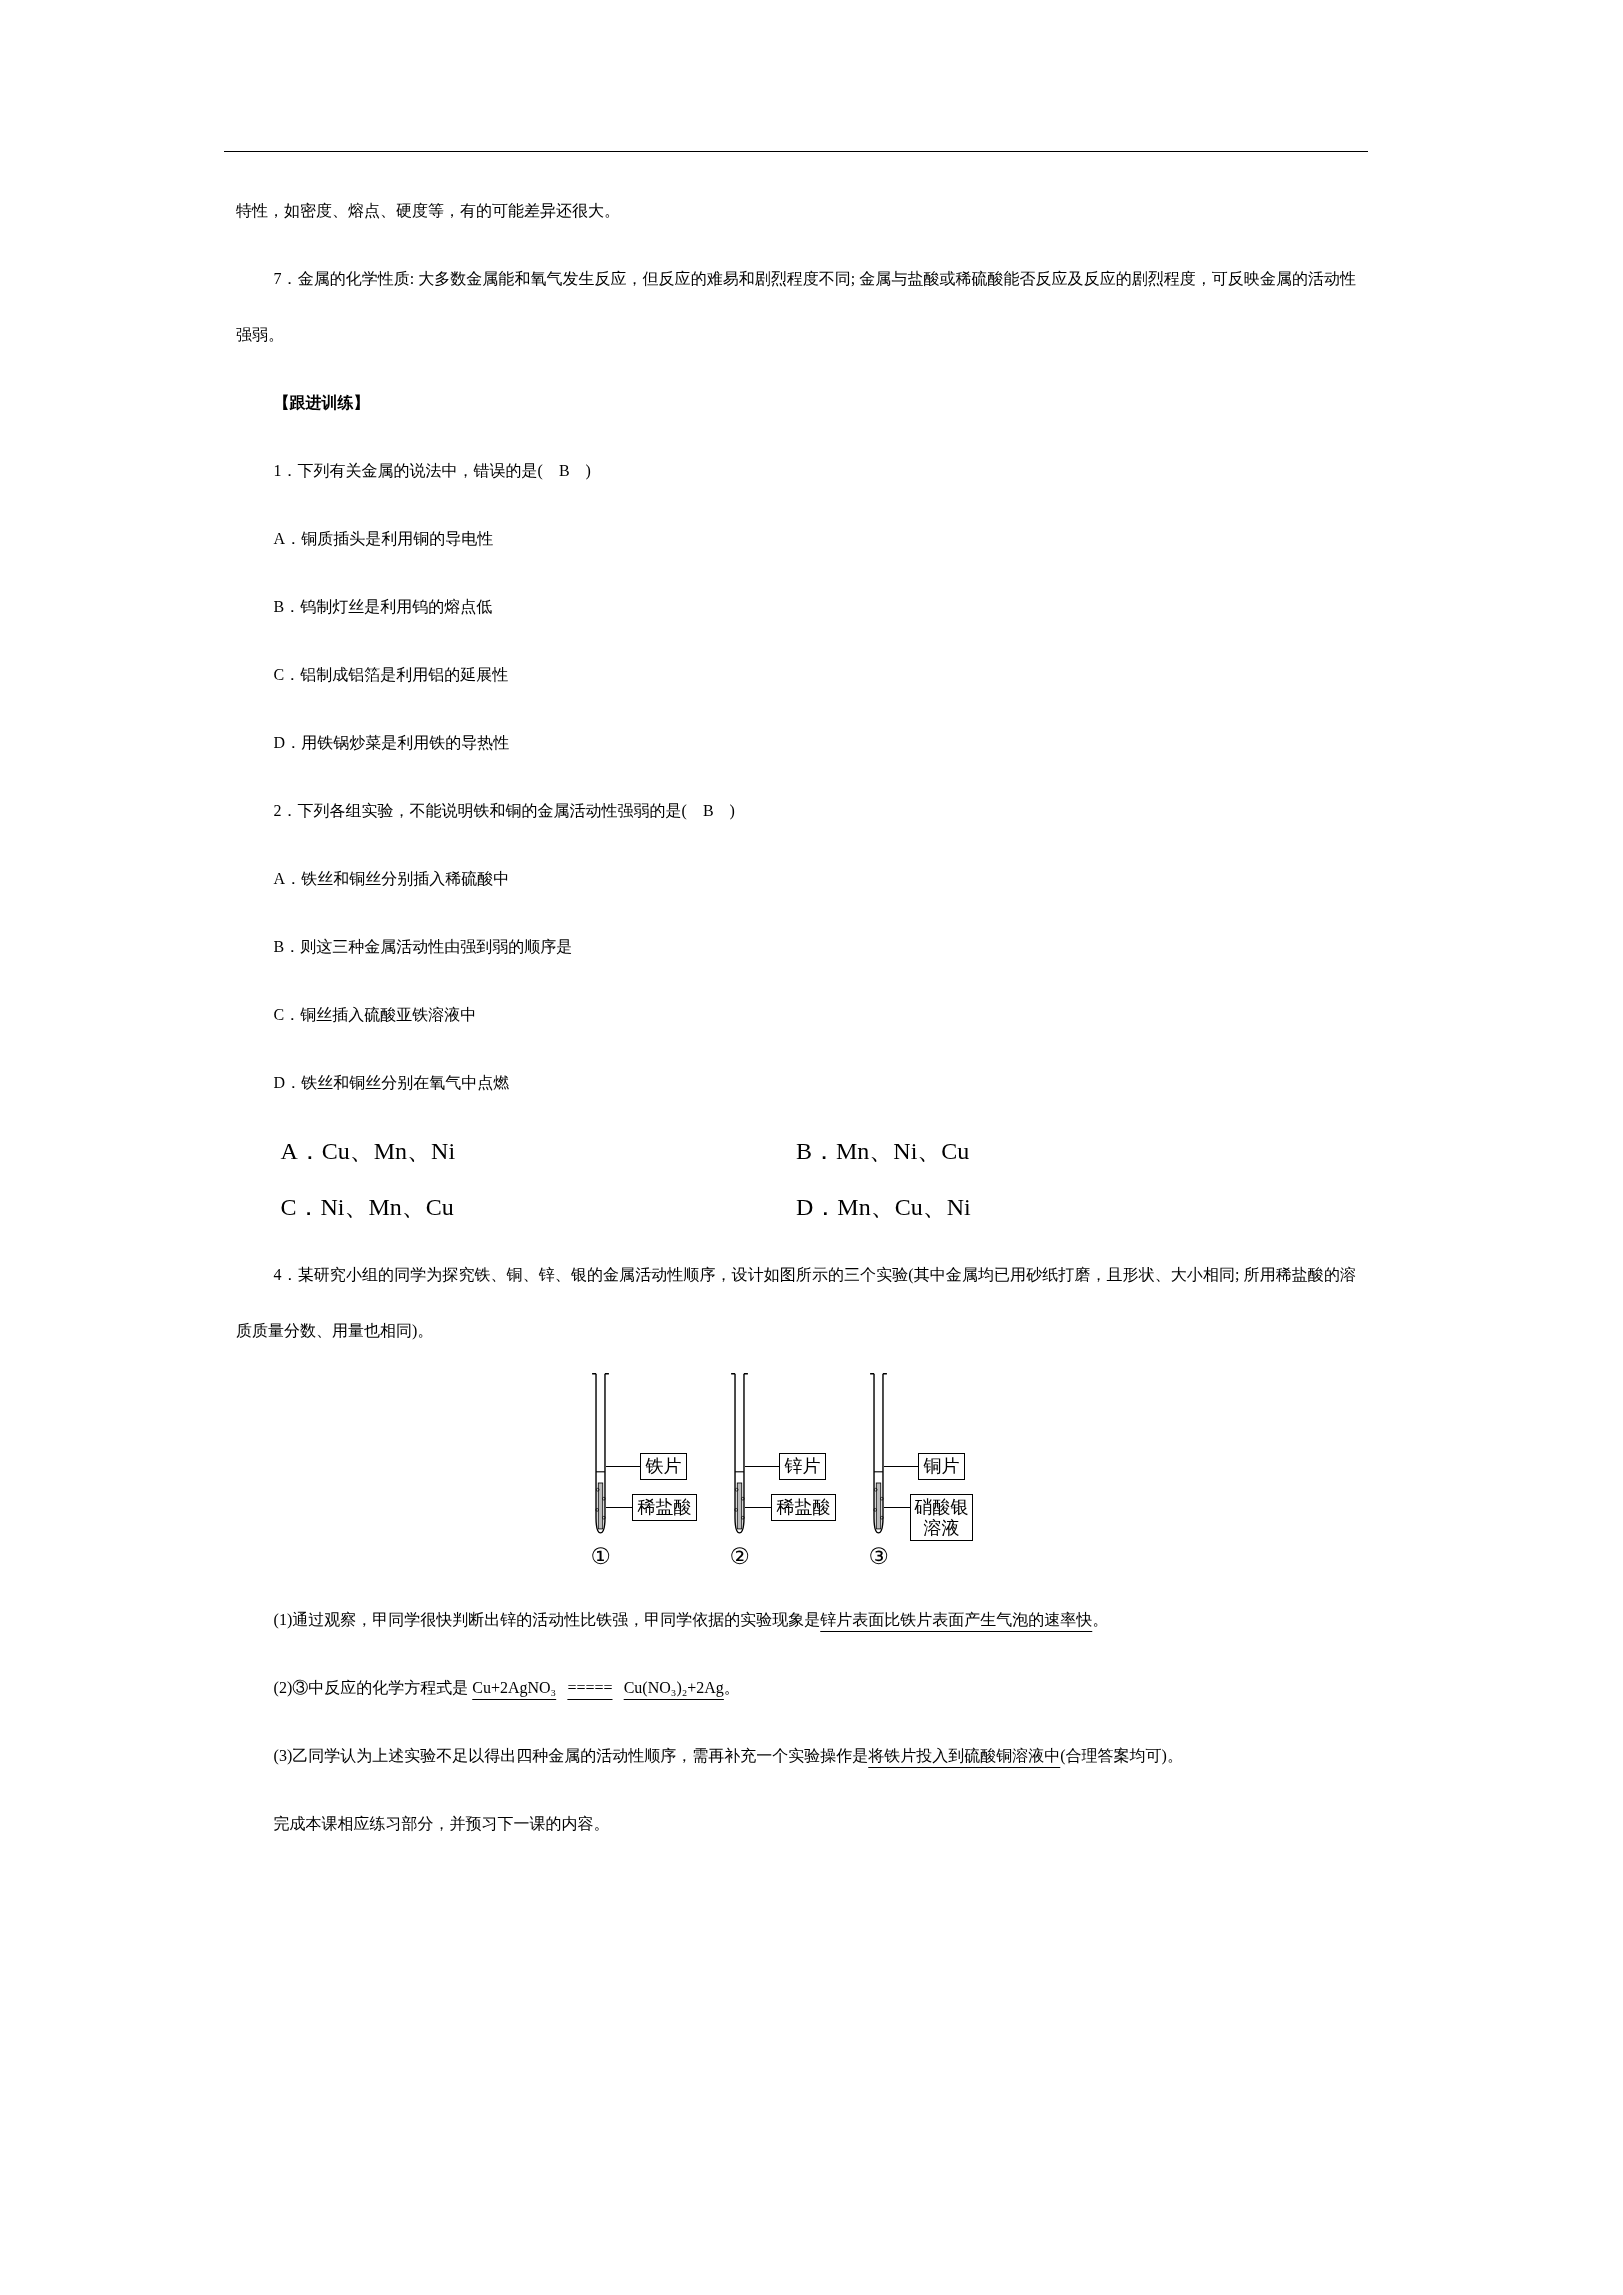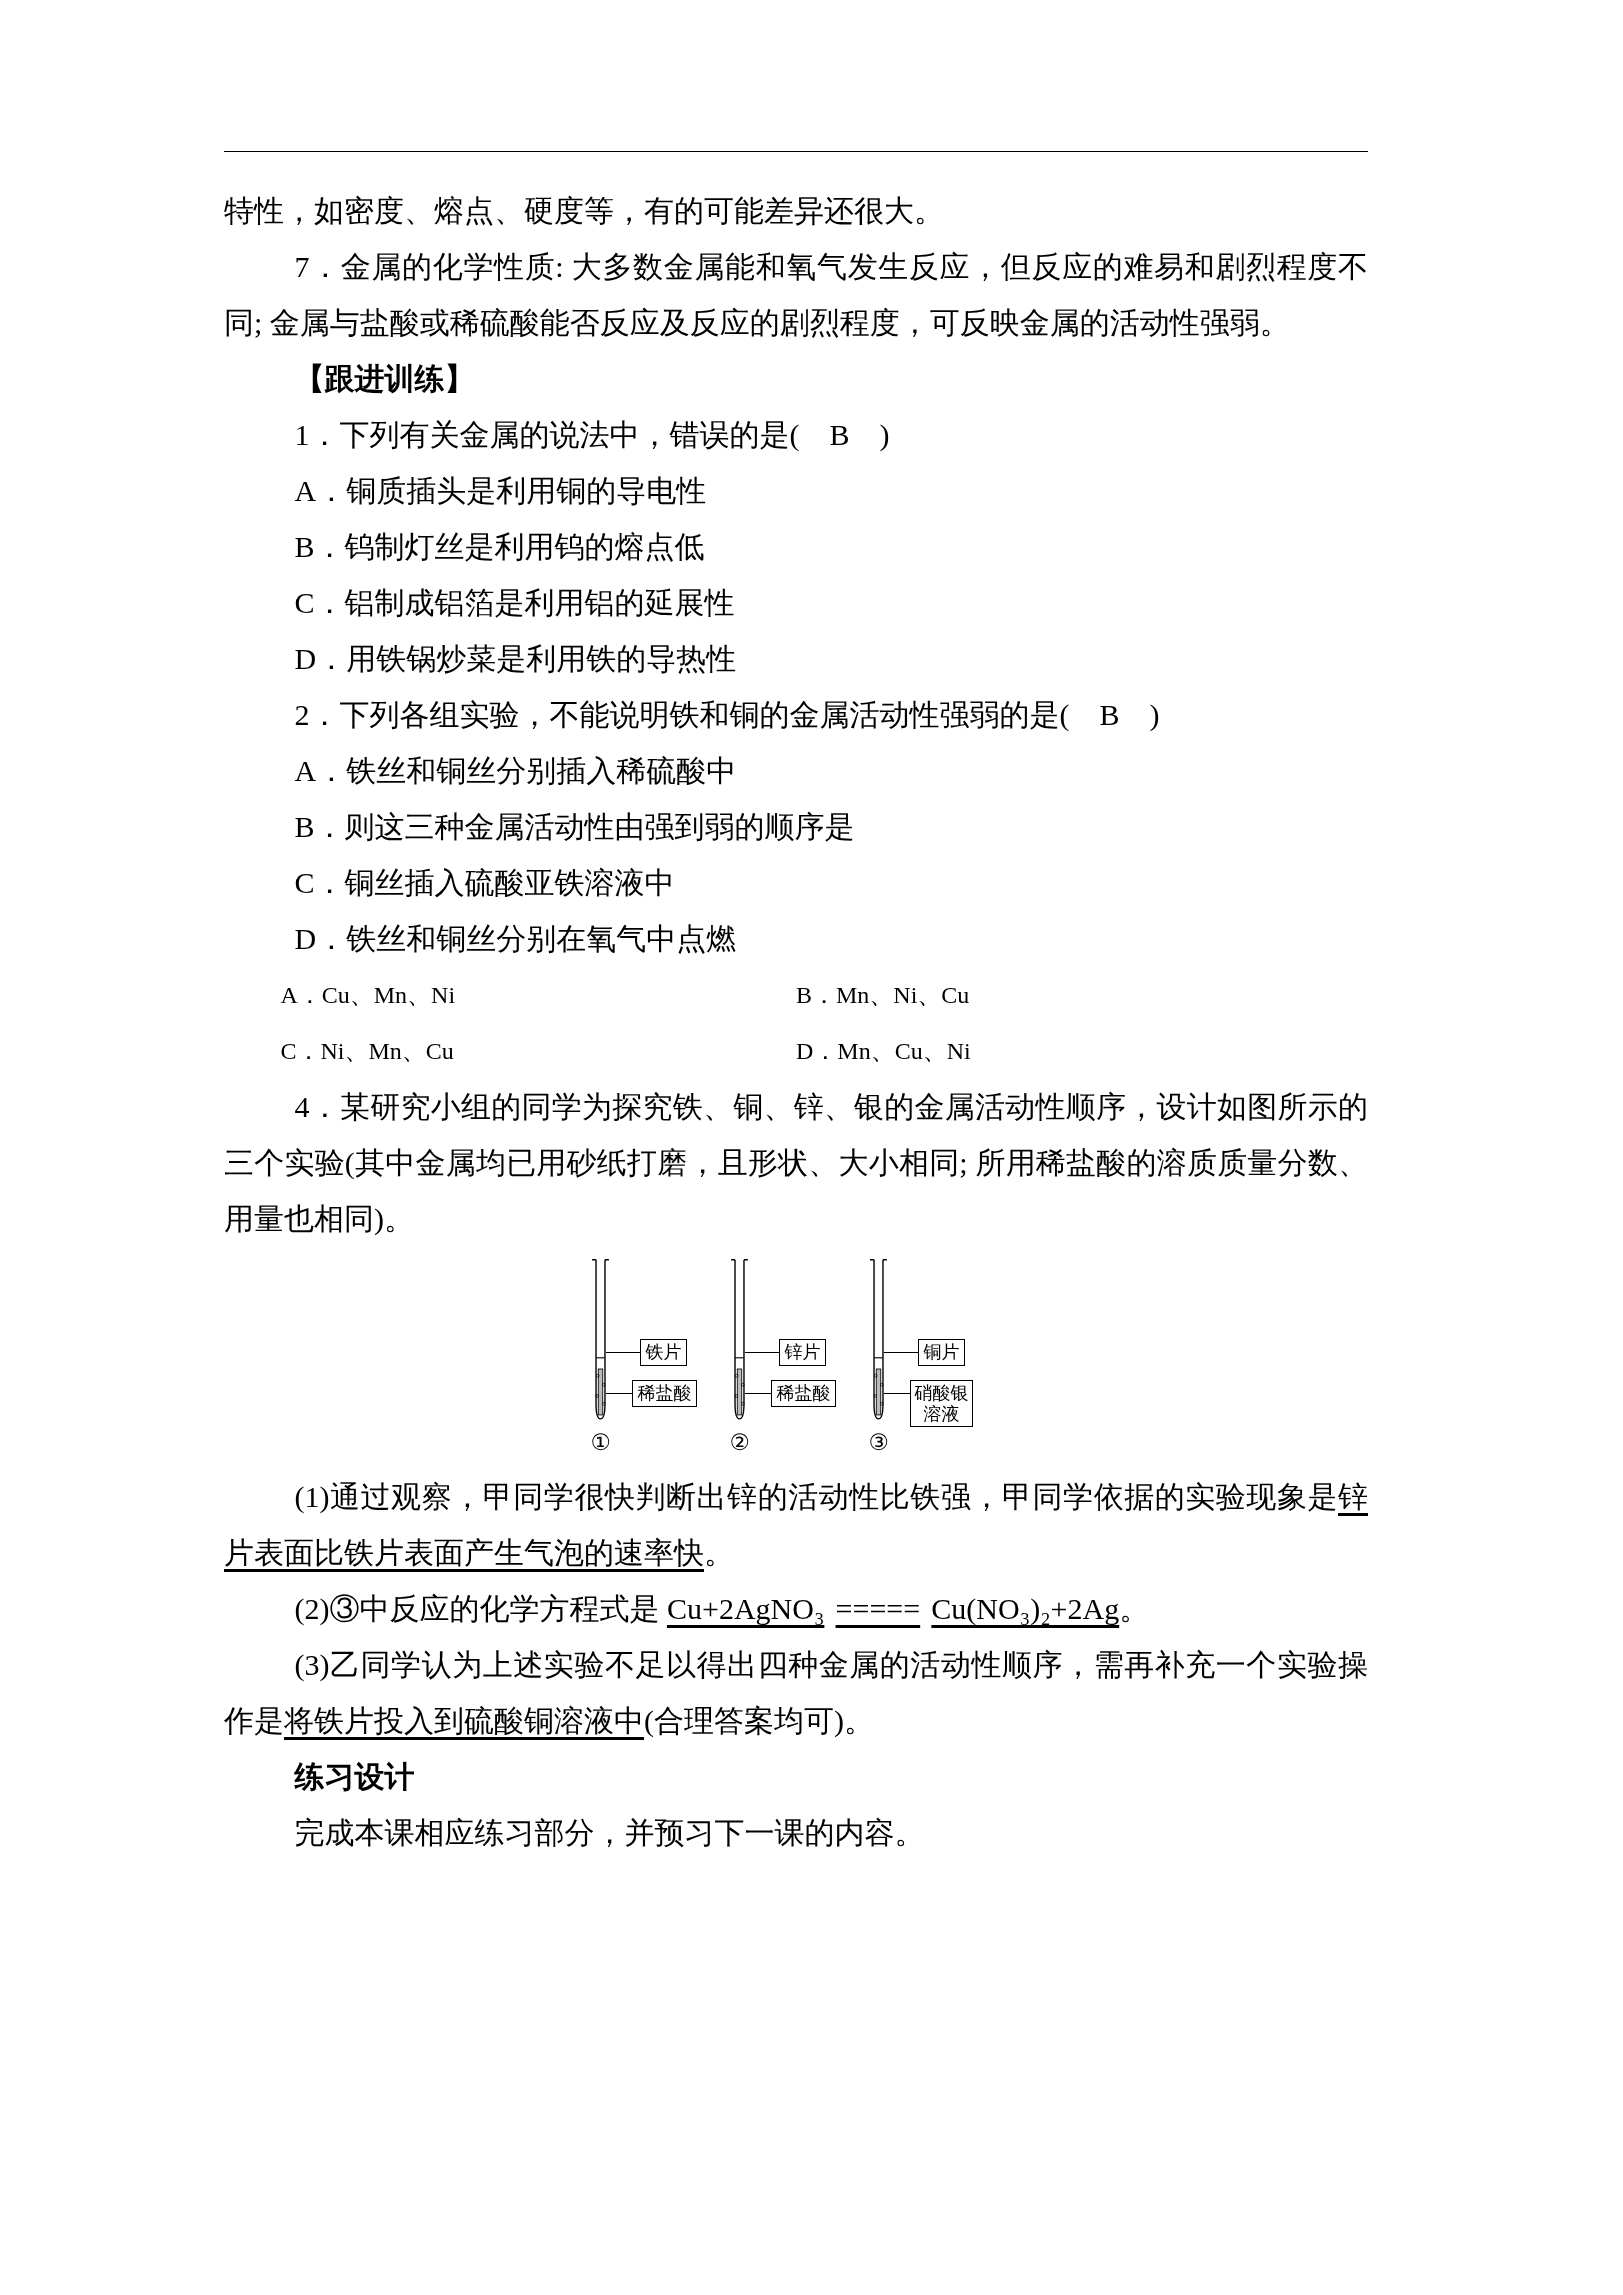--- a/index.html
+++ b/index.html
@@ -9,21 +9,21 @@
     overflow:hidden;
   }
   .page{
     position:relative;width:1623px;height:2295px;
     padding:0 255px 0 224px;box-sizing:border-box;
   }
   .top-rule{
     margin-top:151px;margin-bottom:31px;
     border:none;border-top:1.7px solid #000;height:0;
   }
-  p.body{margin:0;font-size:30px;line-height:56px;text-align:justify;}
+  p.body{margin:12px;font-size:16px;line-height:56px;text-align:justify;}
   .indent{text-indent:2.35em;}
   .bold{font-weight:bold;}
   .opt-row{position:relative;margin:0;font-size:24px;line-height:56px;}
   .opt-row .oa{padding-left:2.35em;font-family:Liberation Serif, serif;}
   .opt-row .ob{position:absolute;left:50%;}
   .u{text-decoration:underline;text-underline-offset:6.2px;}
   .eq{margin-right:11.2px;}
 
   
   .diagram{width:418px;height:209px;margin:10px auto 3.4px;display:flex;}
@@ -139,17 +139,16 @@
     </div>
 
   </div>
 
   <p class="body indent"><span>(1)通过观察，甲同学很快判断出锌的活动性比铁强，甲同学依据的实验现象是</span><span class="u">锌片表面比铁片表面产生气泡的速率快</span><span>。</span></p>
 
   <p class="body indent"><span>(2)③中反应的化学方程式是 </span><span class="u eq">Cu+2AgNO₃</span><span class="u eq">=====</span><span class="u">Cu(NO₃)₂+2Ag</span><span>。</span></p>
 
   <p class="body indent"><span>(3)乙同学认为上述实验不足以得出四种金属的活动性顺序，需再补充一个实验操作是</span><span class="u">将铁片投入到硫酸铜溶液中</span><span>(合理答案均可)。</span></p>
 
-  <p class="body indent bold">练习设计</p>
   <p class="body indent">完成本课相应练习部分，并预习下一课的内容。</p>
 
 </div>
 
 
 </body></html>

